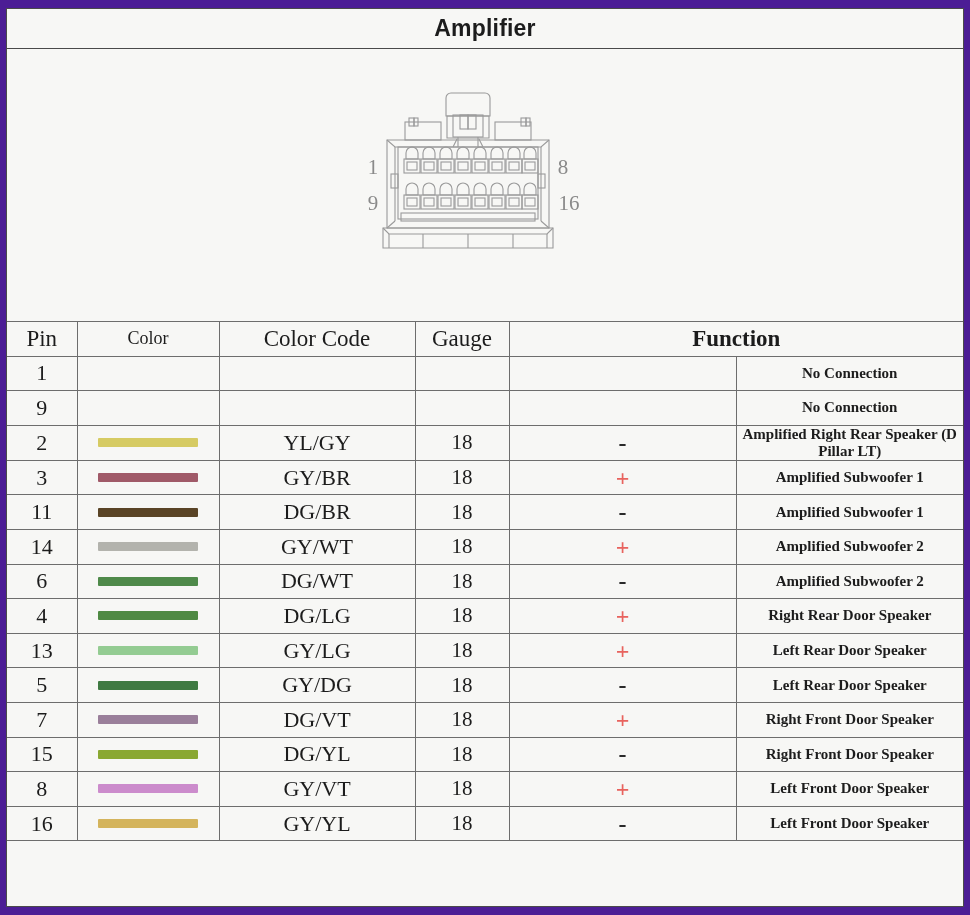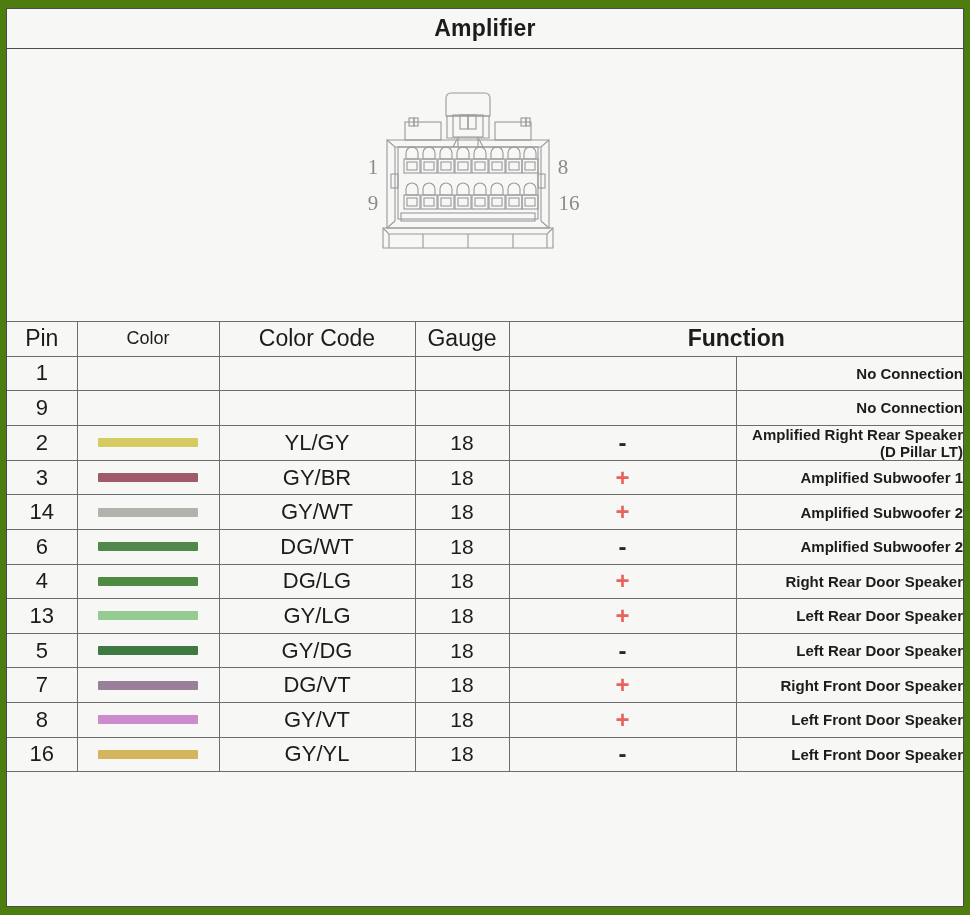--- a/index.html
+++ b/index.html
@@ -7,21 +7,21 @@
     padding: 0;
     background: #ffffff;
   }
   body {
     font-family: "Liberation Sans", sans-serif;
   }
   .page {
     position: relative;
     width: 970px;
     height: 915px;
-    background: #4d7c0f;
+    background: #4c1d95;
     box-sizing: border-box;
     overflow: hidden;
   }
 
   
   .frame {
     position: absolute;
     left: 6px;
     top: 8px;
     width: 958px;
@@ -82,21 +82,21 @@
 
   
   .wire-table {
     position: absolute;
     left: 0;
     top: 312px;
     width: 100%;
     border-collapse: collapse;
     table-layout: fixed;
   }
-  .wire-table tr { height: 34.6px; }
+  .wire-table tr { height: 34.6px; font-family: Liberation Serif, serif; }
   .wire-table th, .wire-table td {
     border: 1px solid #6d6d6d;
     border-left: none;
     border-right: 1px solid #6d6d6d;
     padding: 0;
     box-sizing: border-box;
     background: #f7f7f5;
   }
   .wire-table th:last-child, .wire-table td:last-child {
     border-right: none;
@@ -141,21 +141,21 @@
     font-weight: bold;
     line-height: 1;
   }
   .c-pol.plus  { color: #e8635e; font-size: 24px; }
   .c-pol.minus { color: #2a2a2a; font-size: 24px; }
   .c-func {
     padding-left: 9px;
     font-size: 15px;
     font-weight: bold;
     color: #1c1c1c;
-    text-align: right;
+    text-align: center;
   }
 
   
   .swatch-box {
     width: 100%;
     height: 100%;
     display: flex;
     align-items: center;
     justify-content: center;
   }
@@ -355,20 +355,32 @@
               <div class="swatch-box">
                 <div class="swatch" style="background: rgb(160, 90, 104);"></div>
               </div>
             </td>
             <td class="c-code">GY/BR</td>
             <td class="c-gauge">18</td>
             <td class="c-pol plus">+</td>
             <td class="c-func">Amplified Subwoofer 1</td>
           </tr>
           <tr>
+            <td class="c-pin">11</td>
+            <td class="c-color">
+              <div class="swatch-box">
+                <div class="swatch" style="background: rgb(90, 68, 38);"></div>
+              </div>
+            </td>
+            <td class="c-code">DG/BR</td>
+            <td class="c-gauge">18</td>
+            <td class="c-pol minus">-</td>
+            <td class="c-func">Amplified Subwoofer 1</td>
+          </tr>
+          <tr>
             <td class="c-pin">14</td>
             <td class="c-color">
               <div class="swatch-box">
                 <div class="swatch" style="background: rgb(179, 179, 173);"></div>
               </div>
             </td>
             <td class="c-code">GY/WT</td>
             <td class="c-gauge">18</td>
             <td class="c-pol plus">+</td>
             <td class="c-func">Amplified Subwoofer 2</td>
@@ -424,20 +436,32 @@
           <tr>
             <td class="c-pin">7</td>
             <td class="c-color">
               <div class="swatch-box">
                 <div class="swatch" style="background: rgb(154, 127, 154);"></div>
               </div>
             </td>
             <td class="c-code">DG/VT</td>
             <td class="c-gauge">18</td>
             <td class="c-pol plus">+</td>
+            <td class="c-func">Right Front  Door Speaker</td>
+          </tr>
+          <tr>
+            <td class="c-pin">15</td>
+            <td class="c-color">
+              <div class="swatch-box">
+                <div class="swatch" style="background: rgb(138, 168, 50);"></div>
+              </div>
+            </td>
+            <td class="c-code">DG/YL</td>
+            <td class="c-gauge">18</td>
+            <td class="c-pol minus">-</td>
             <td class="c-func">Right Front  Door Speaker</td>
           </tr>
           <tr>
             <td class="c-pin">8</td>
             <td class="c-color">
               <div class="swatch-box">
                 <div class="swatch" style="background: rgb(204, 140, 204);"></div>
               </div>
             </td>
             <td class="c-code">GY/VT</td>

